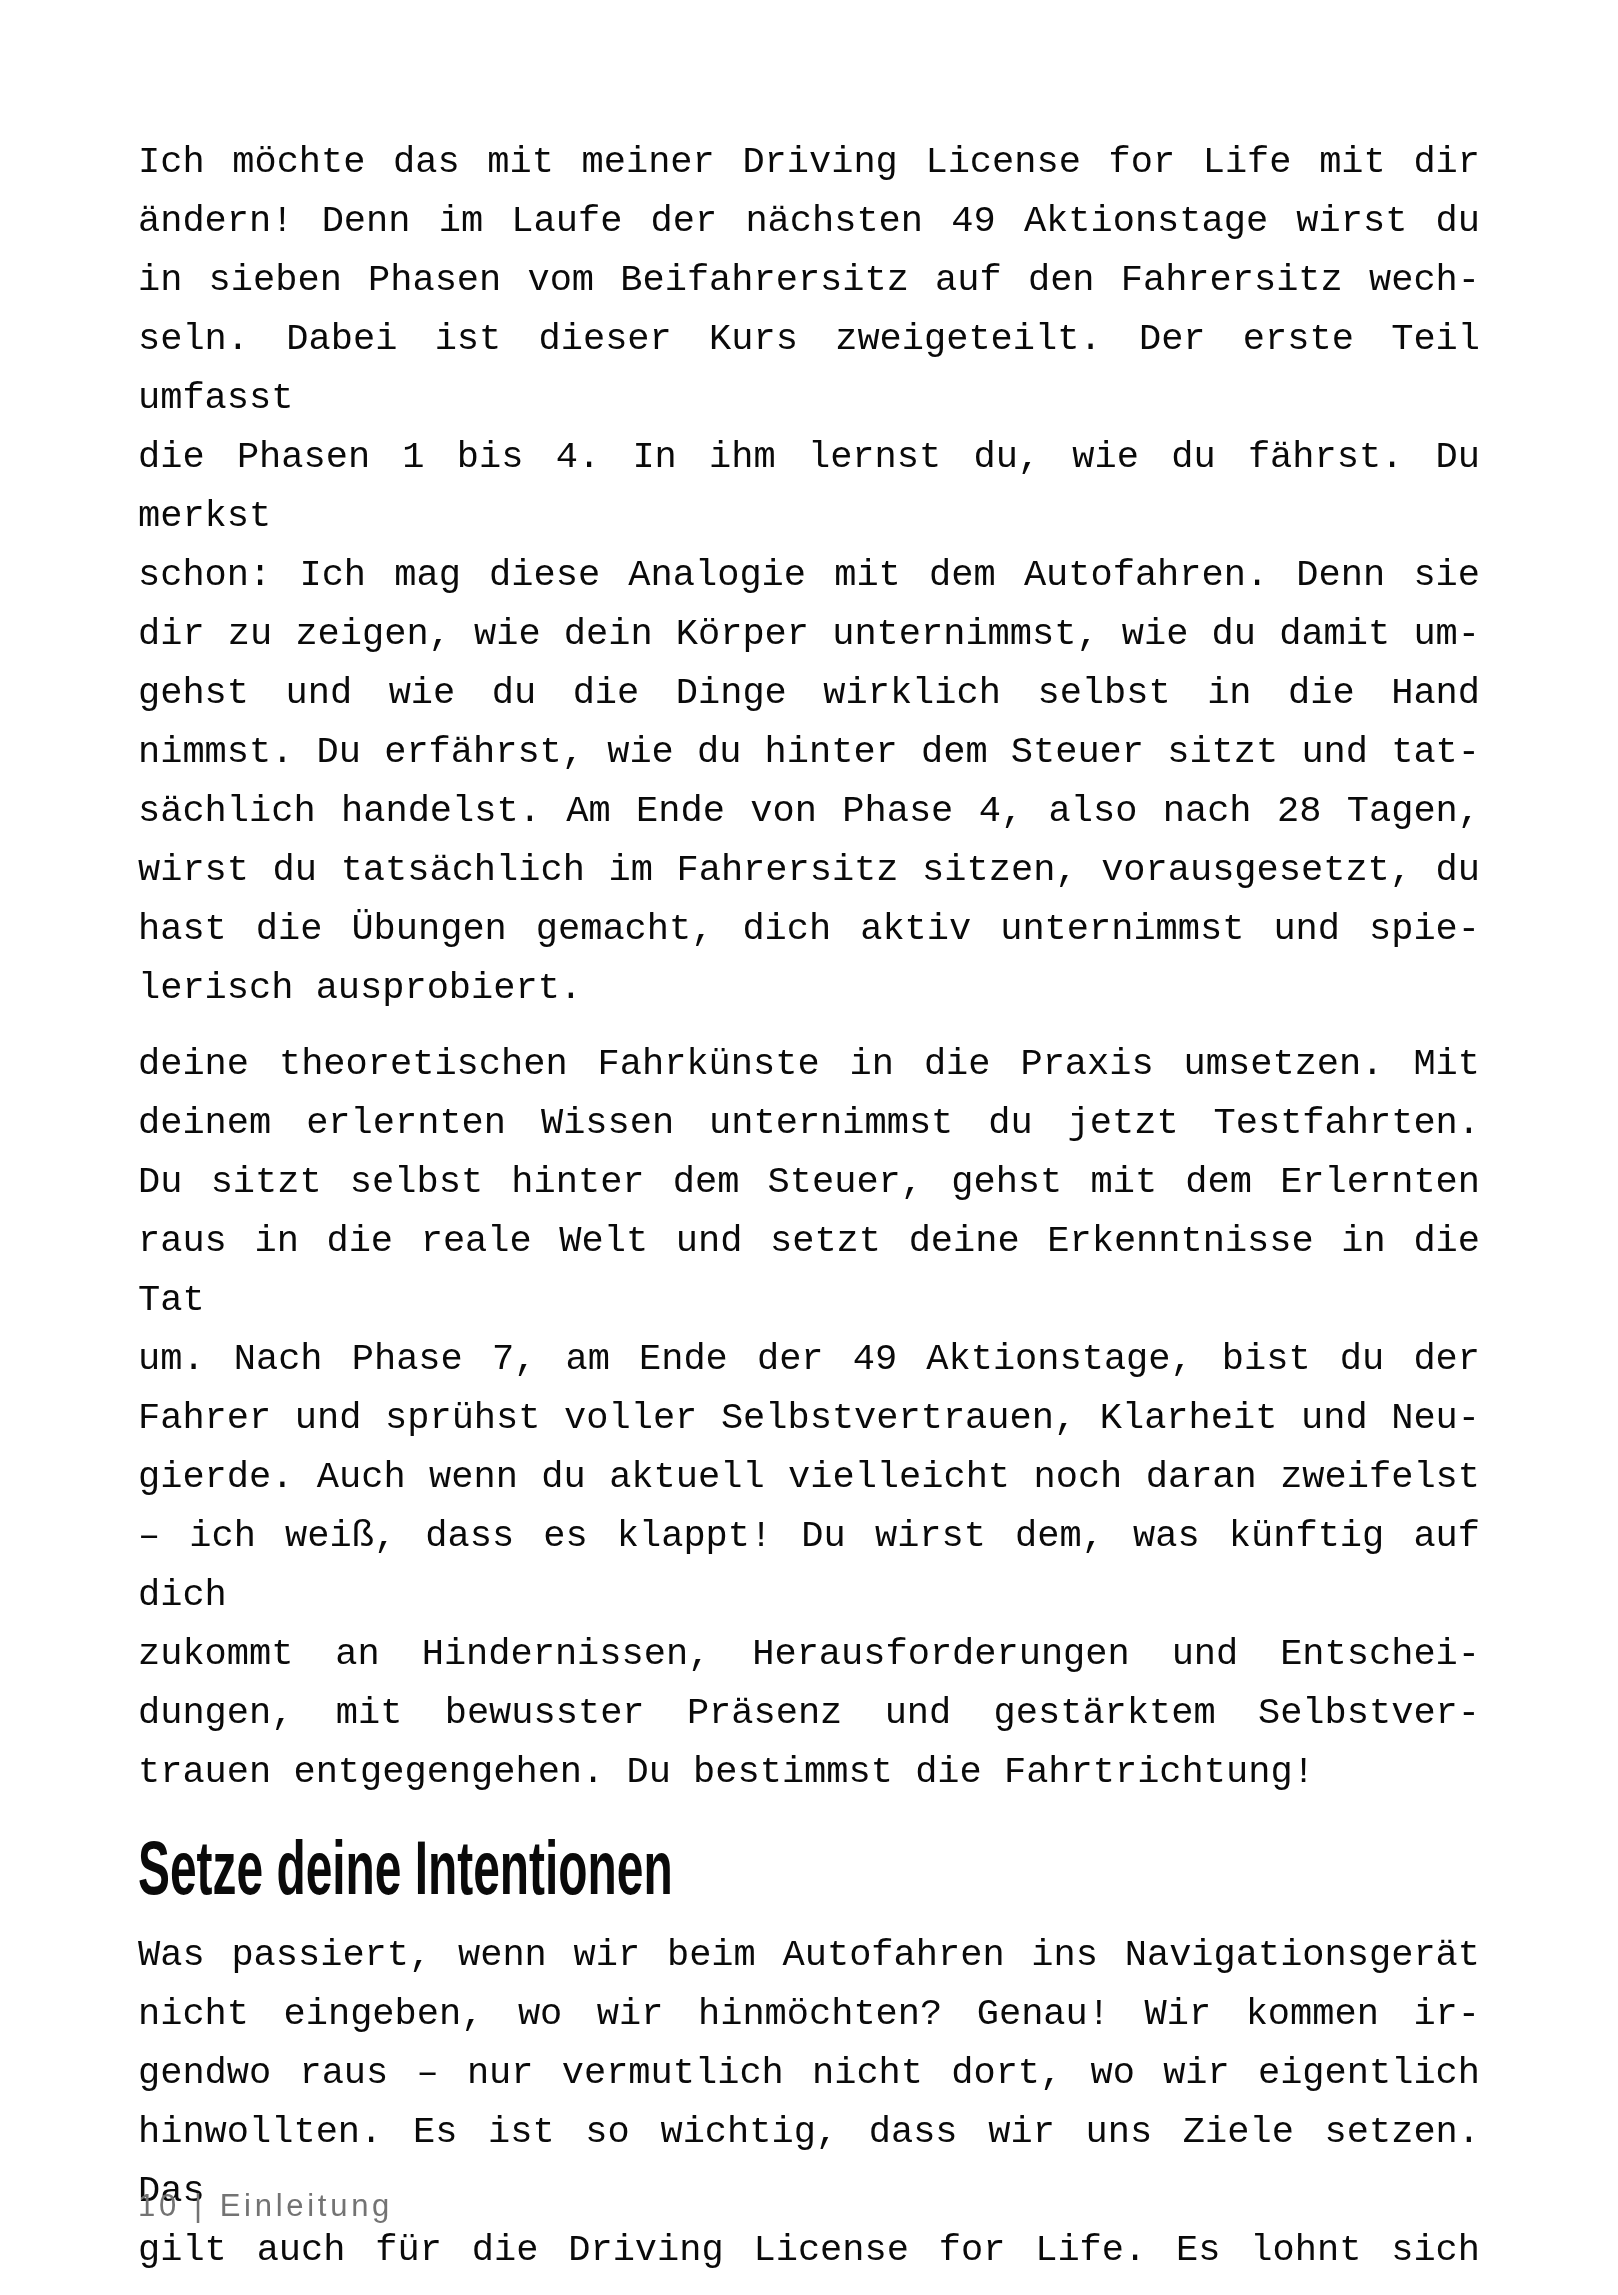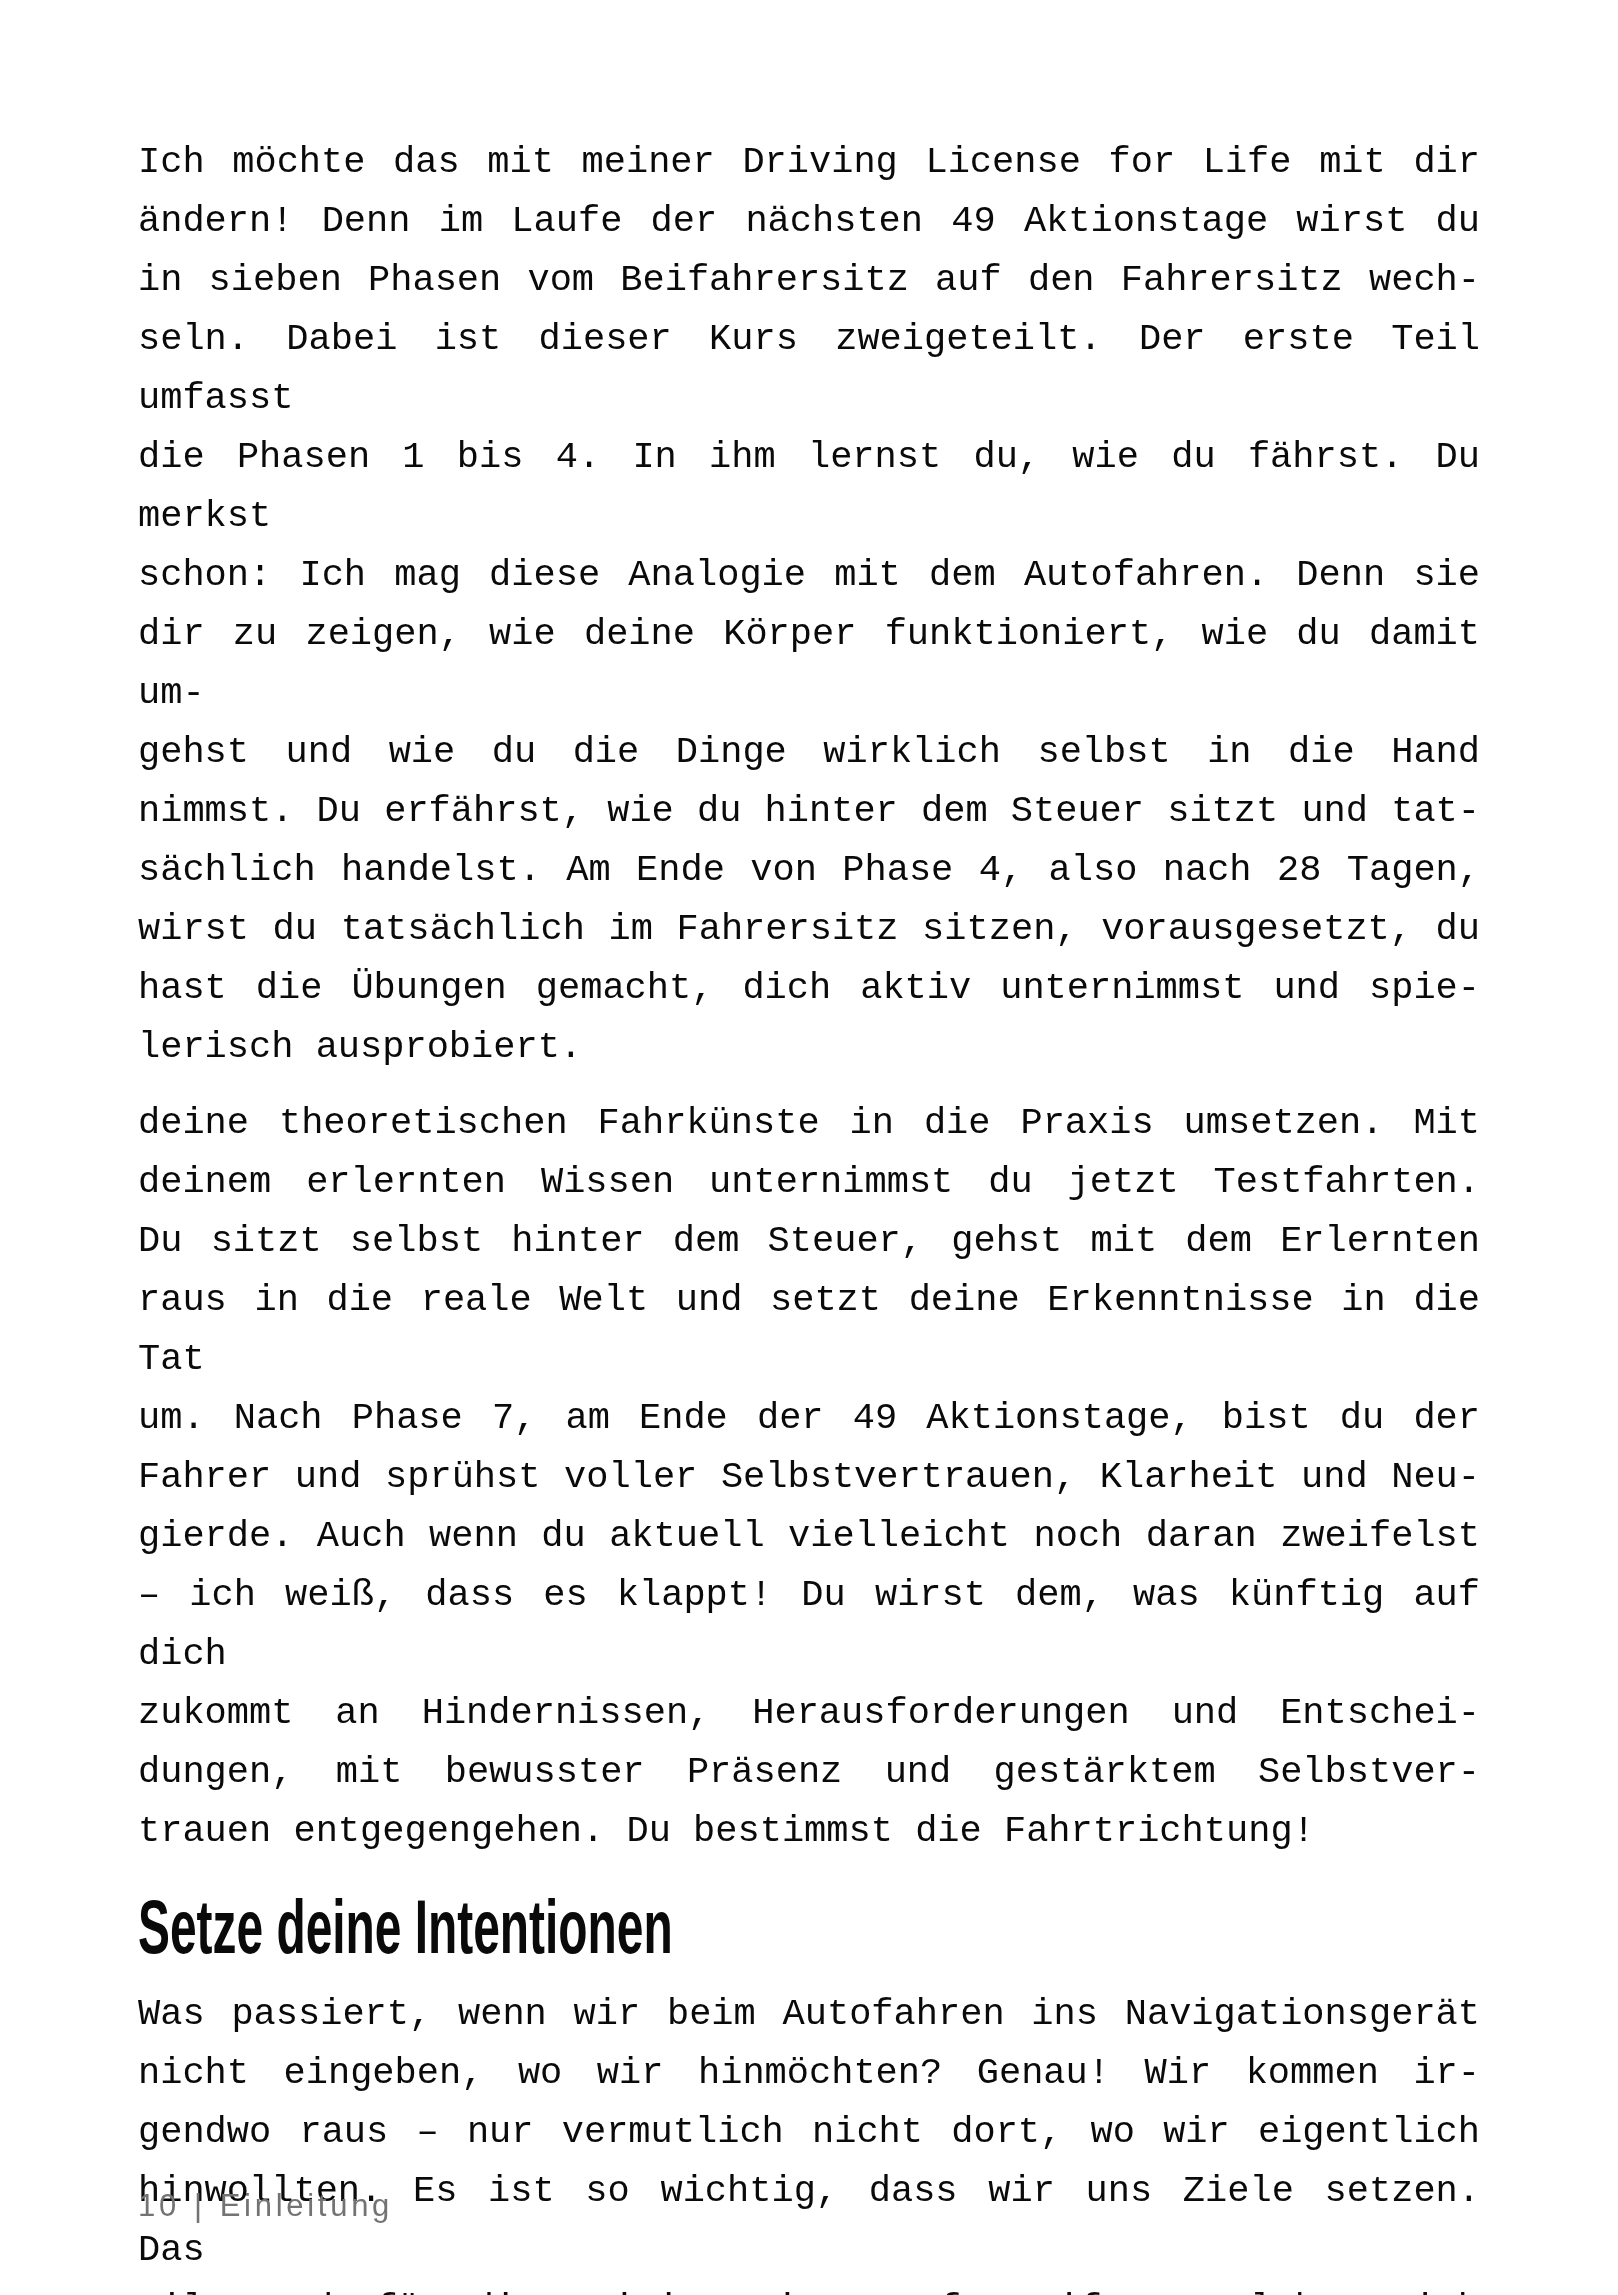--- a/index.html
+++ b/index.html
@@ -66,21 +66,21 @@
 <div class="page">
 
   <main class="content" id="content">
       <div class="para">
         <div class="bodyline">Ich möchte das mit meiner Driving License for Life mit dir</div>
         <div class="bodyline">ändern! Denn im Laufe der nächsten 49 Aktionstage wirst du</div>
         <div class="bodyline">in sieben Phasen vom Beifahrersitz auf den Fahrersitz wech-</div>
         <div class="bodyline">seln. Dabei ist dieser Kurs zweigeteilt. Der erste Teil umfasst</div>
         <div class="bodyline">die Phasen 1 bis 4. In ihm lernst du, wie du fährst. Du merkst</div>
         <div class="bodyline">schon: Ich mag diese Analogie mit dem Autofahren. Denn sie</div>
-        <div class="bodyline">dir zu zeigen, wie deine Körper funktioniert, wie du damit um-</div>
+        <div class="bodyline">dir zu zeigen, wie dein Körper unternimmst, wie du damit um-</div>
         <div class="bodyline">gehst und wie du die Dinge wirklich selbst in die Hand</div>
         <div class="bodyline">nimmst. Du erfährst, wie du hinter dem Steuer sitzt und tat-</div>
         <div class="bodyline">sächlich handelst. Am Ende von Phase 4, also nach 28 Tagen,</div>
         <div class="bodyline">wirst du tatsächlich im Fahrersitz sitzen, vorausgesetzt, du</div>
         <div class="bodyline">hast die Übungen gemacht, dich aktiv unternimmst und spie-</div>
         <div class="bodyline lastline">lerisch ausprobiert.</div>
       </div>
       <div class="para">
         <div class="bodyline">deine theoretischen Fahrkünste in die Praxis umsetzen. Mit</div>
         <div class="bodyline">deinem erlernten Wissen unternimmst du jetzt Testfahrten.</div>

